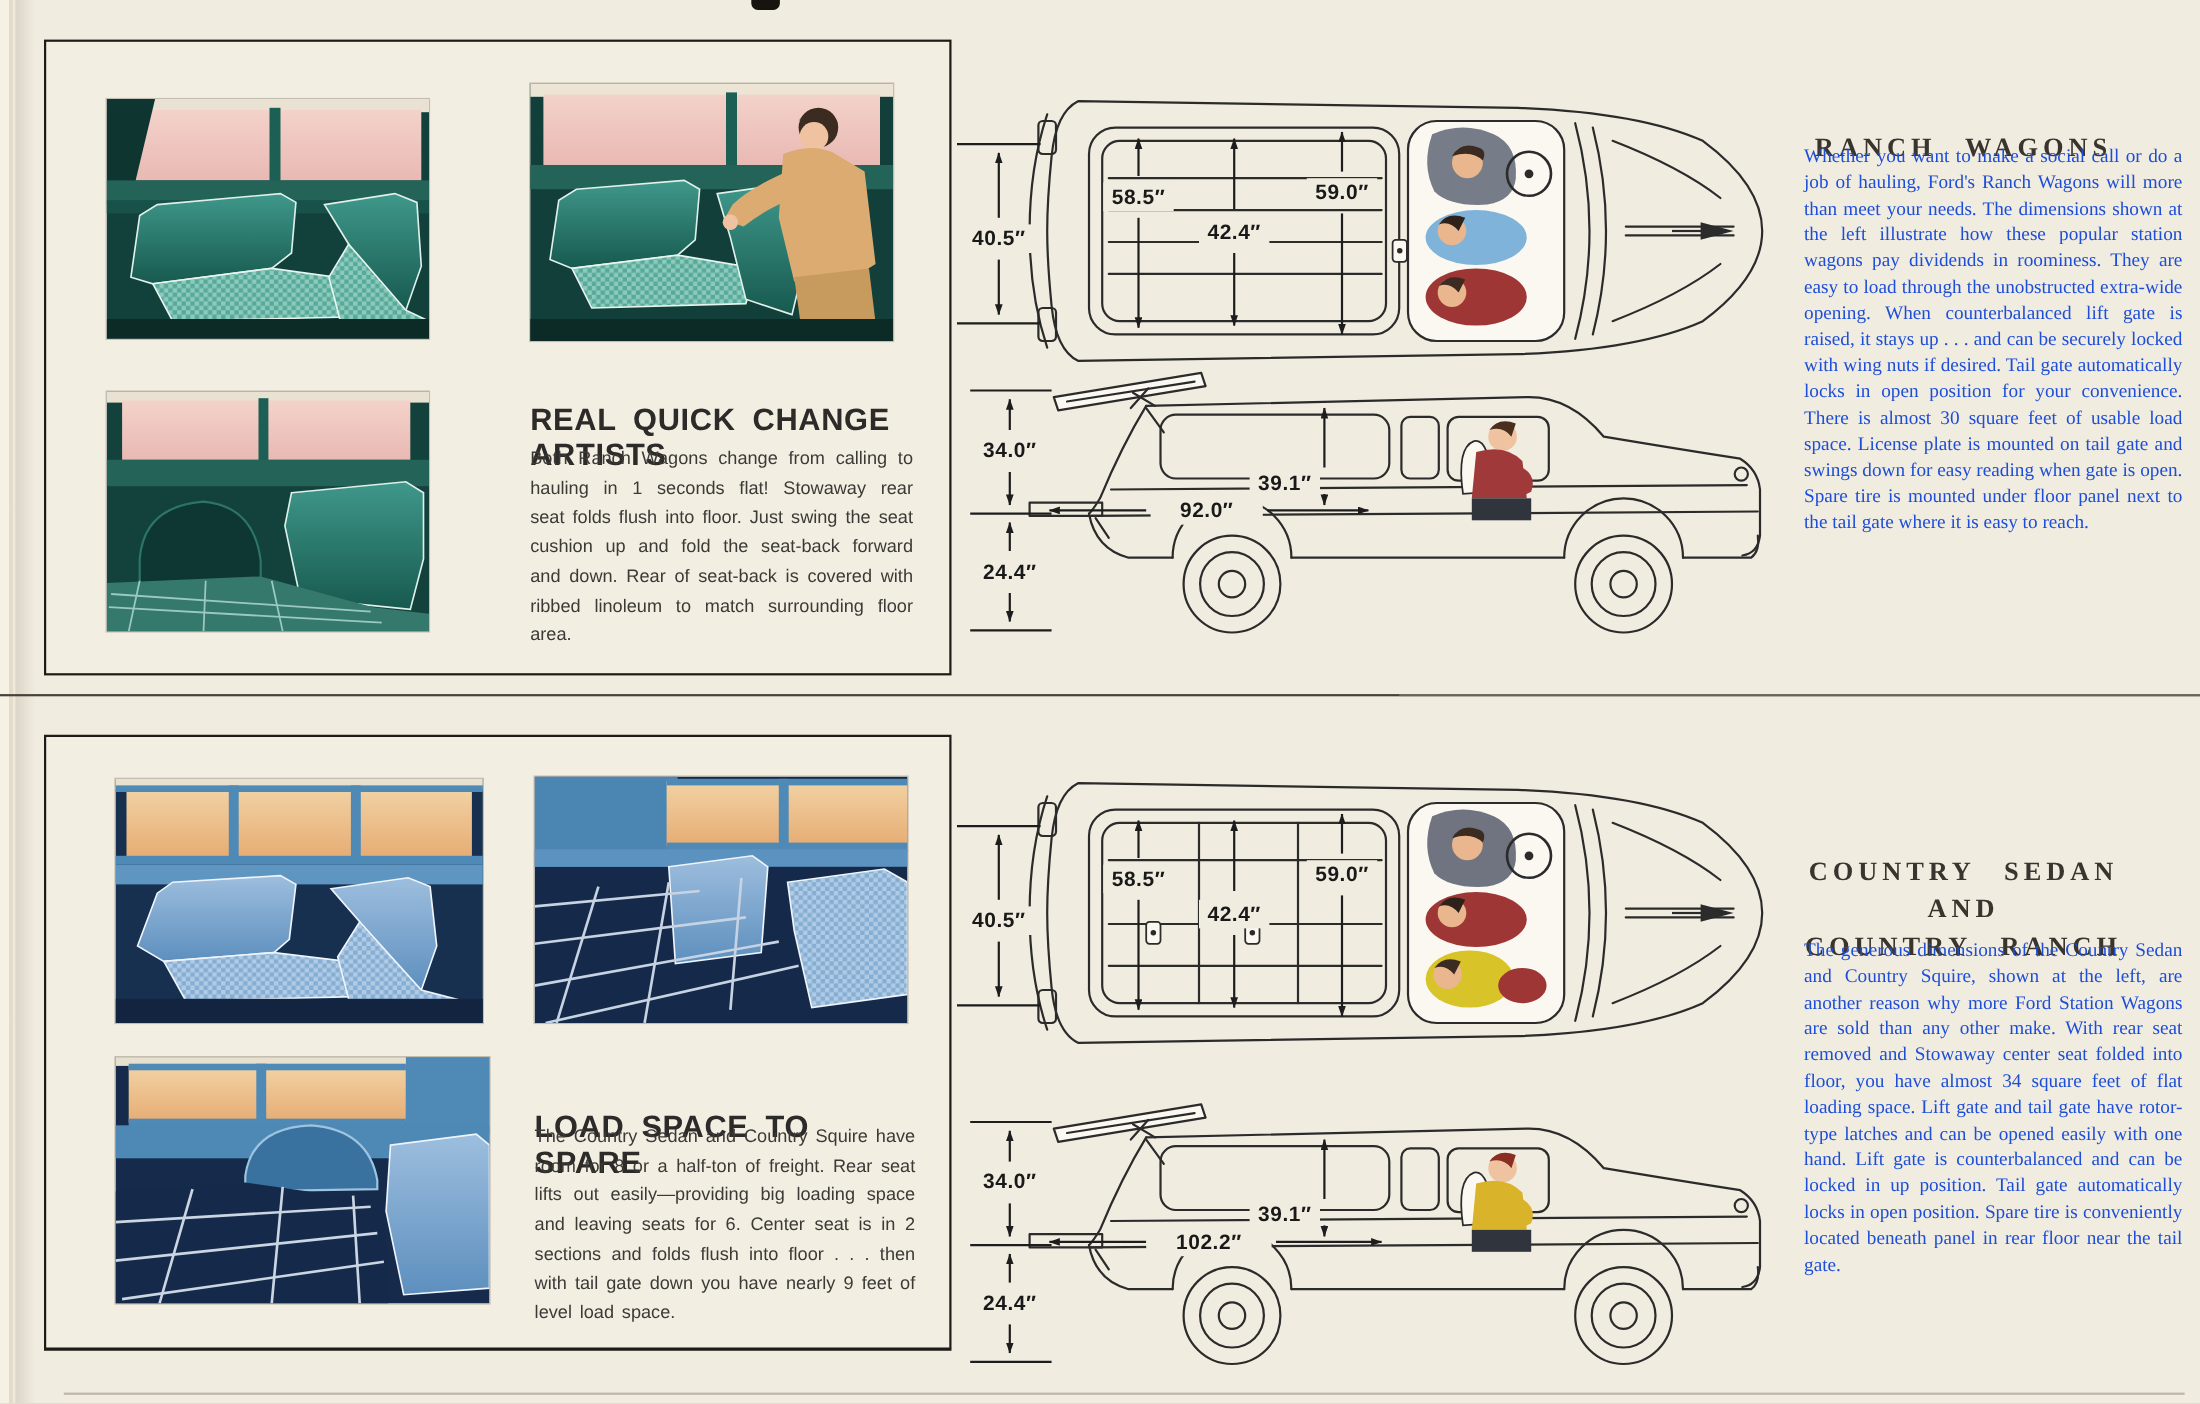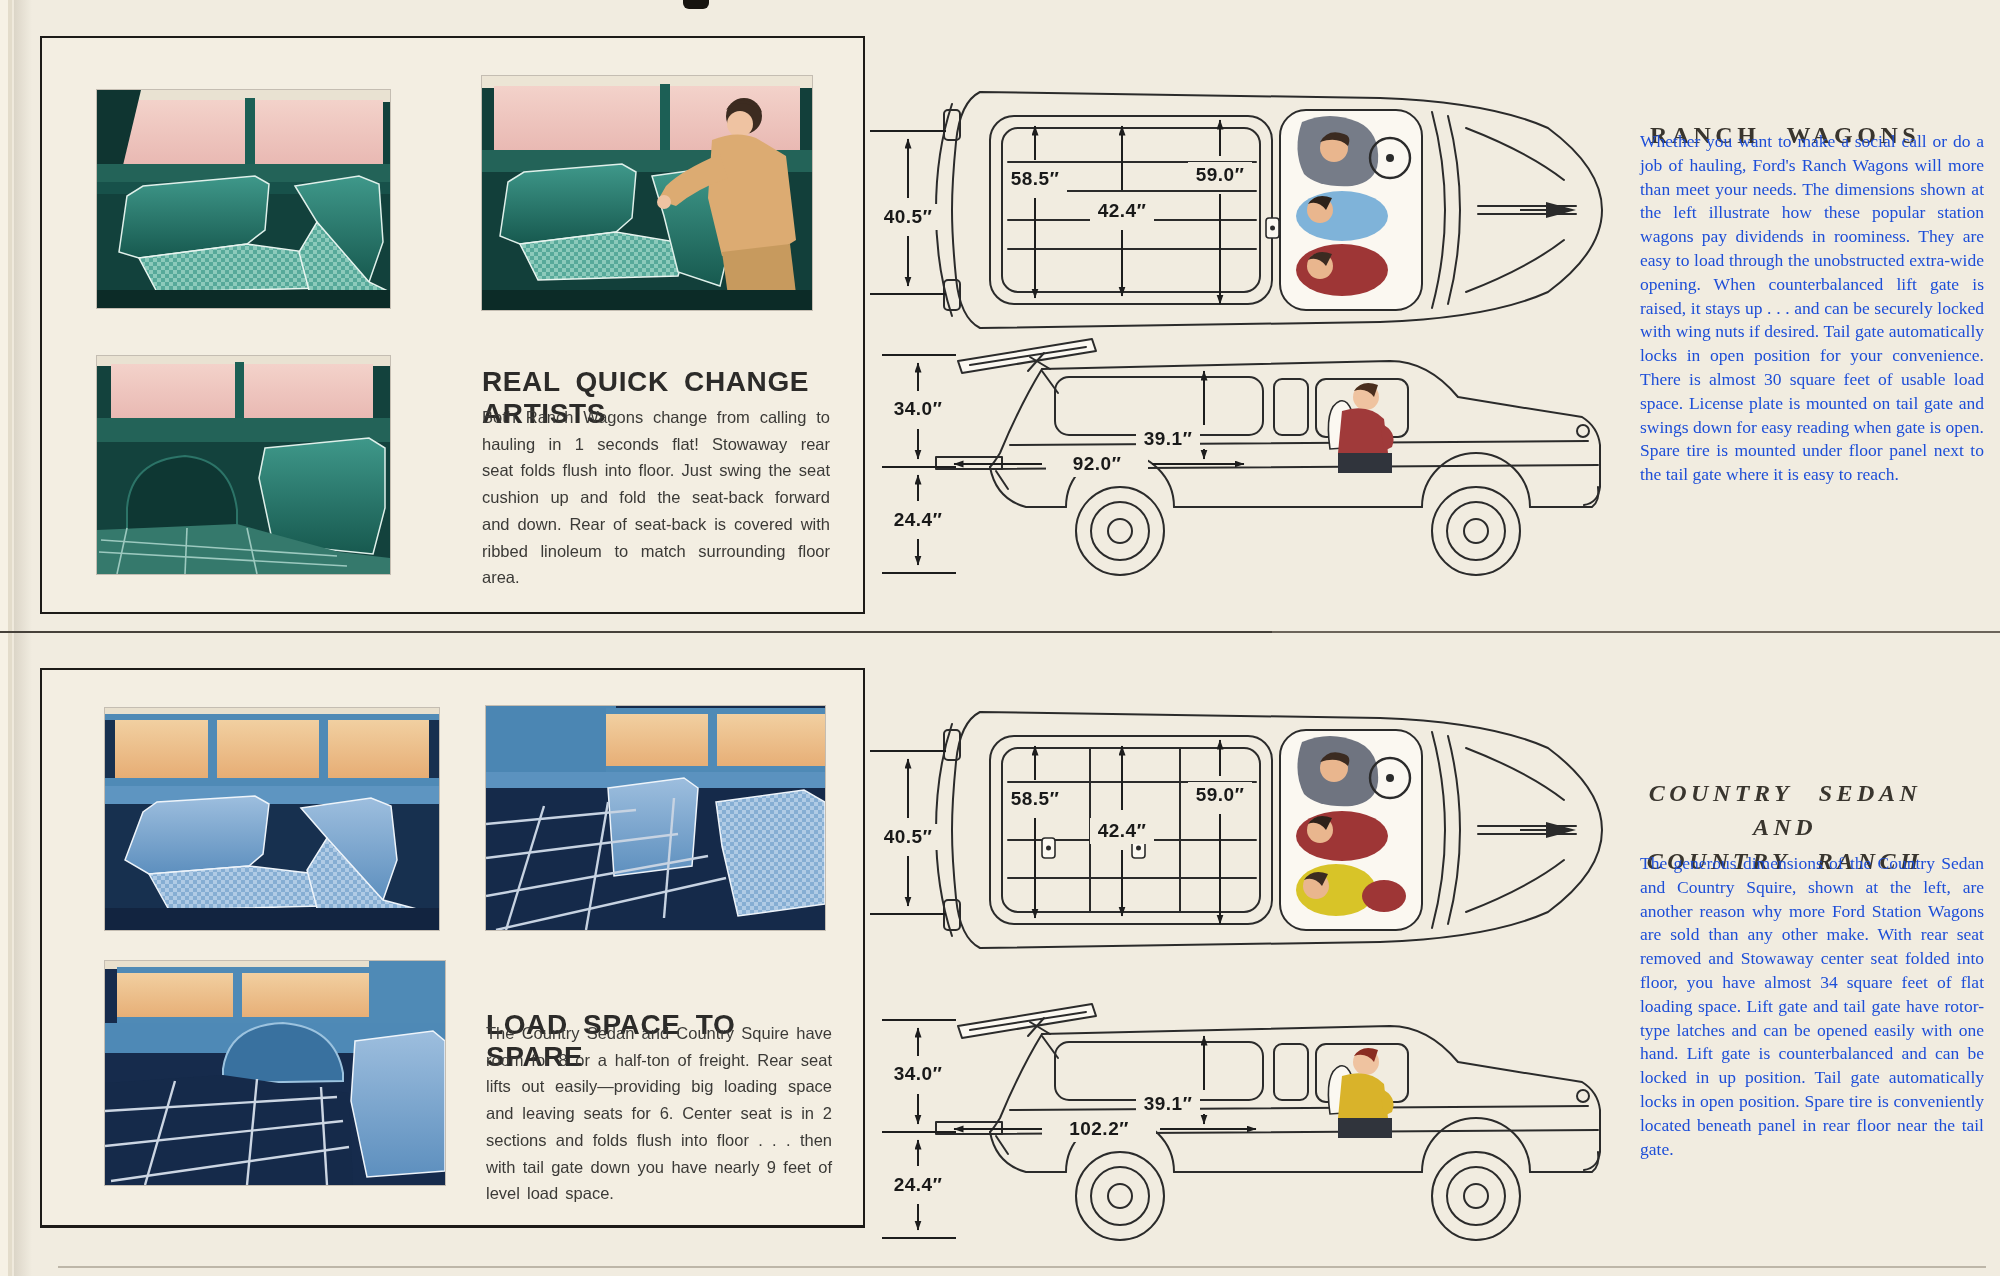--- a/index.html
+++ b/index.html
@@ -23,21 +23,21 @@
   .photo{position:absolute;outline:1px solid rgba(55,45,35,.25);}
 
   .panel-heading{position:absolute;font-weight:bold;font-size:28px;letter-spacing:.6px;word-spacing:7px;
                  color:#2c2b29;}
   .panel-body{position:absolute;font-size:16.5px;line-height:1.62;word-spacing:2.5px;color:#3b3a37;
               text-align:justify;}
 
   
   .article-heading{position:absolute;width:370px;text-align:center;font-family:"Liberation Serif",serif;
                    font-weight:bold;font-size:24px;letter-spacing:4.5px;word-spacing:16px;color:#39352e;margin-top:34px;}
-  .article-heading .hline{display:block;line-height:1.42;font-style:italic;}
+  .article-heading .hline{display:block;line-height:1.42;}
   .article-body{position:absolute;width:344px;font-family:"Liberation Serif",serif;font-size:17.5px;
                 line-height:1.36;text-align:justify;color:#1d4ed8;margin-left:24px;}
 
   
   .diagram{position:absolute;}
   .ln{stroke:#2b2b2b;stroke-width:2;fill:none;stroke-linecap:round;stroke-linejoin:round;}
   .dim{stroke:#1d1d1d;stroke-width:2;fill:none;}
   .dimtext{font-family:"Liberation Sans",sans-serif;font-weight:bold;font-size:19px;fill:#191919;
            text-anchor:middle;letter-spacing:.5px;}
   .dimbg{fill:#f1ece0;}

